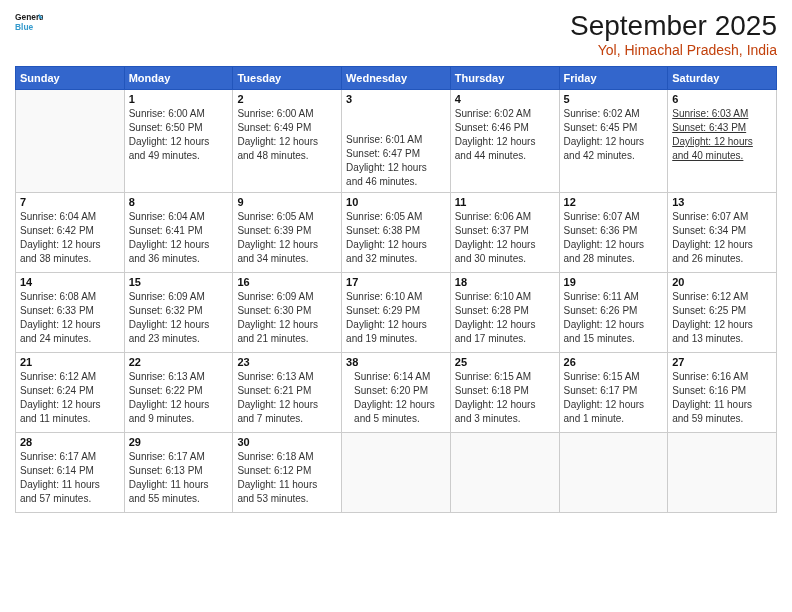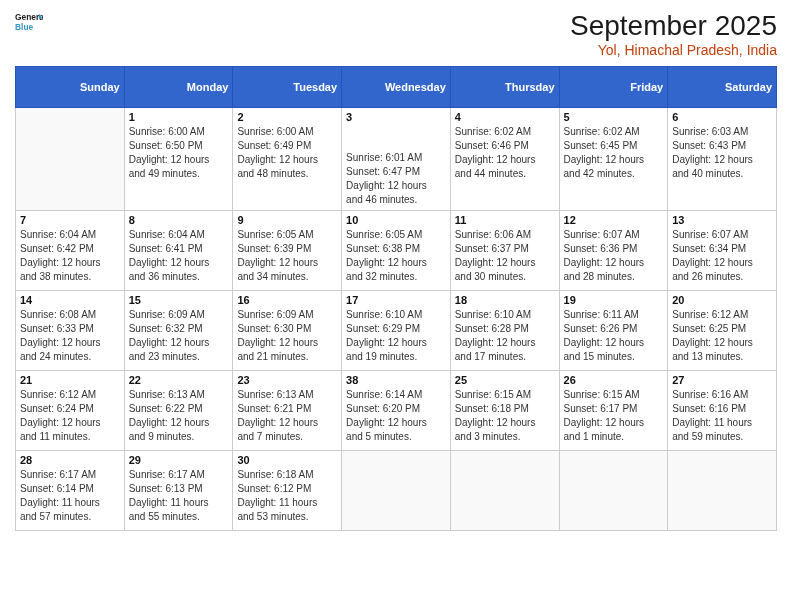--- a/index.html
+++ b/index.html
@@ -46,22 +46,22 @@
     table {
       width: 100%;
       border-collapse: collapse;
       table-layout: fixed;
     }
     th {
       background-color: #3366cc;
       color: white;
       font-size: 11px;
       font-weight: bold;
-      padding: 14px 4px;
-      text-align: right;
+      padding: 5px 4px;
+      text-align: left;
       border: 1px solid #2255bb;
     }
     td {
       vertical-align: top;
       border: 1px solid #ccc;
       padding: 3px 4px;
       font-size: 9.5px;
       color: #333;
       height: 80px;
     }
@@ -144,21 +144,21 @@
           </td>
           <td>
             <span class="day-number">5</span>
             <div class="day-info" style="white-space: pre-line;">Sunrise: 6:02 AM
 Sunset: 6:45 PM
 Daylight: 12 hours
 and 42 minutes.</div>
           </td>
           <td>
             <span class="day-number">6</span>
-            <div class="day-info" style="white-space: pre-line;">Sunrise: 6:03 AM
+            <div class="day-info" style="white-space: pre-line; text-decoration: underline;">Sunrise: 6:03 AM
 Sunset: 6:43 PM
 Daylight: 12 hours
 and 40 minutes.</div>
           </td>
         </tr>
         <tr>
           <td>
             <span class="day-number">7</span>
             <div class="day-info" style="white-space: pre-line;">Sunrise: 6:04 AM
 Sunset: 6:42 PM
@@ -276,21 +276,21 @@
           </td>
           <td>
             <span class="day-number">23</span>
             <div class="day-info" style="white-space: pre-line;">Sunrise: 6:13 AM
 Sunset: 6:21 PM
 Daylight: 12 hours
 and 7 minutes.</div>
           </td>
           <td>
             <span class="day-number">38</span>
-            <div class="day-info" style="white-space: pre-line;">Sunrise: 6:14 AM
+            <div class="day-info" style="white-space: pre-line; margin-left: 8px;">Sunrise: 6:14 AM
 Sunset: 6:20 PM
 Daylight: 12 hours
 and 5 minutes.</div>
           </td>
           <td>
             <span class="day-number">25</span>
             <div class="day-info" style="white-space: pre-line;">Sunrise: 6:15 AM
 Sunset: 6:18 PM
 Daylight: 12 hours
 and 3 minutes.</div>

